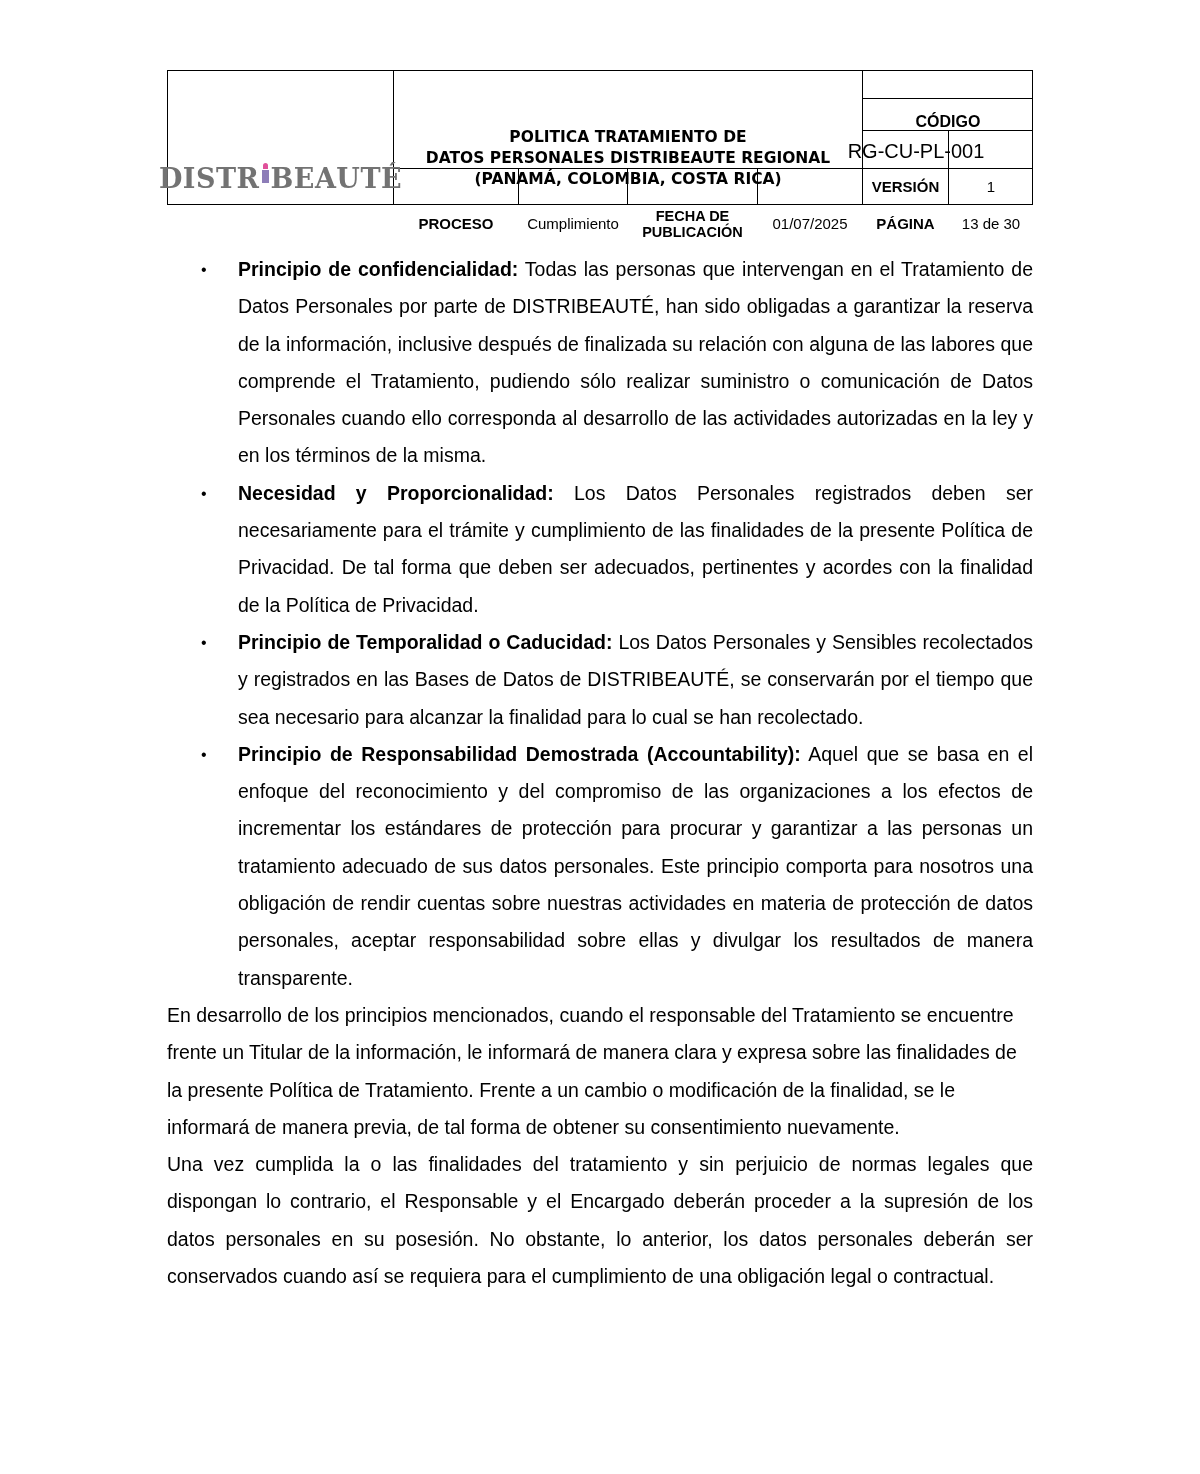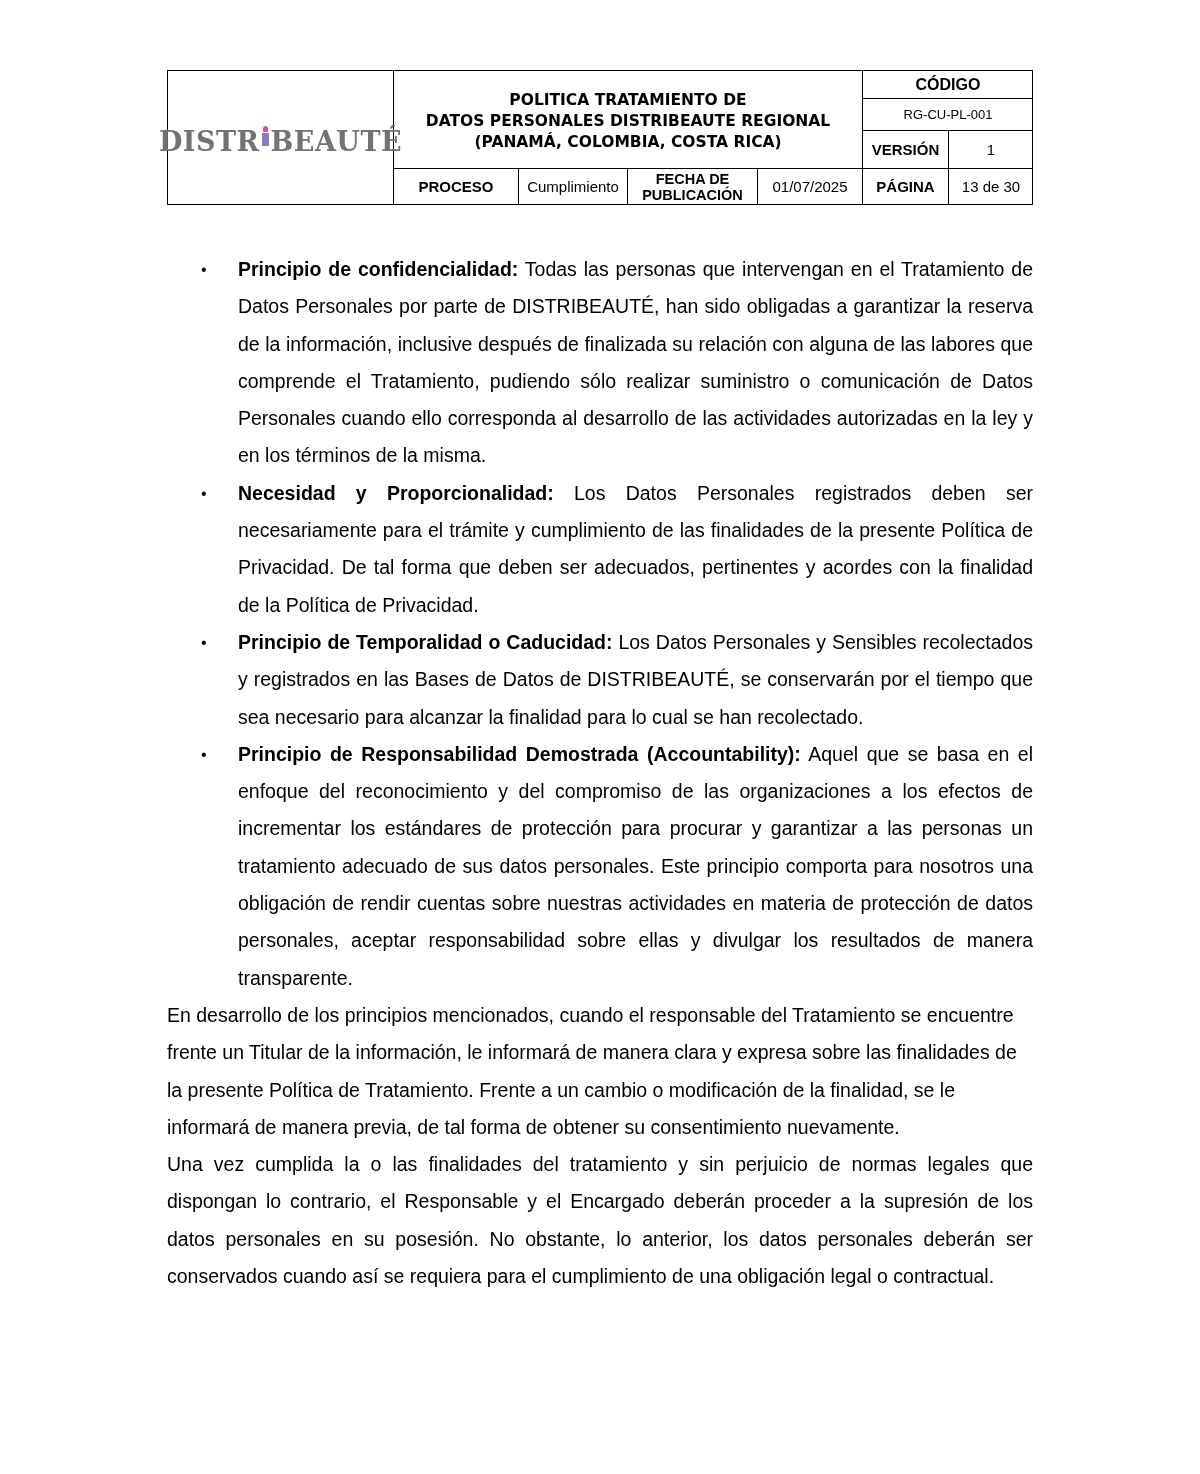--- a/index.html
+++ b/index.html
@@ -3,21 +3,21 @@
 <meta charset="utf-8">
 <style>
   html, body { margin: 0; padding: 0; background: #ffffff; }
   body { width: 1200px; height: 1474px; position: relative; overflow: hidden;
          font-family: "Liberation Sans", sans-serif; color: #000; }
 
   
   .hdr { position: absolute; left: 167px; top: 70px; width: 866px; height: 135px;
          border: 1px solid #000; box-sizing: border-box; }
   .cell { position: absolute; box-sizing: border-box; display: flex; align-items: center;
-          justify-content: center; text-align: center; font-size: 15px; line-height: 17px; }
+          justify-content: center; text-align: center; font-size: 15px; line-height: 17px; margin-top: 37px; }
   .vline { position: absolute; width: 1px; background: #000; }
   .hline { position: absolute; height: 1px; background: #000; }
   .bold { font-weight: bold; }
   .title { font-family: "DejaVu Sans", sans-serif; font-weight: bold; font-size: 15.5px; line-height: 21px; }
 
   .logo { font-family: "DejaVu Serif", serif; font-weight: bold; font-size: 27px; color: #737373;
           letter-spacing: 0.5px; display: flex; align-items: flex-end; }
   .lipstick { display: inline-block; position: relative; width: 7px; height: 20px; margin: 0 2px 4px 2px; }
   .lipstick .tip { position: absolute; left: 1px; top: 0; width: 5px; height: 6px; background: #e0509a;
                    border-radius: 3px 3px 0 0; }
@@ -59,21 +59,21 @@
     </div>
   </div>
 
   <div class="cell title" style="left:226px; top:4px; width:468px; height:93px; flex-direction:column;">
     <div>POLITICA TRATAMIENTO DE</div>
     <div>DATOS PERSONALES DISTRIBEAUTE REGIONAL</div>
     <div>(PANAMÁ, COLOMBIA, COSTA RICA)</div>
   </div>
 
   <div class="cell bold" style="left:695px; top:0; width:170px; height:27px; font-size:16px;">CÓDIGO</div>
-  <div class="cell" style="left:695px; top:28px; width:170px; height:31px; font-size:13px;">RG-CU-PL-001</div>
+  <div class="cell" style="left:663px; top:28px; width:170px; height:31px; font-size:20px;">RG-CU-PL-001</div>
 
   <div class="cell bold" style="left:695px; top:60px; width:85px; height:37px;">VERSIÓN</div>
   <div class="cell" style="left:781px; top:60px; width:84px; height:37px;">1</div>
 
   <div class="cell bold" style="left:226px; top:98px; width:124px; height:35px;text-align:right;">PROCESO</div>
   <div class="cell" style="left:351px; top:98px; width:108px; height:35px;">Cumplimiento</div>
   <div class="cell bold" style="left:460px; top:98px; width:129px; height:35px; flex-direction:column; font-size:14.5px; line-height:16px;">
     <div>FECHA DE</div>
     <div>PUBLICACIÓN</div>
   </div>

